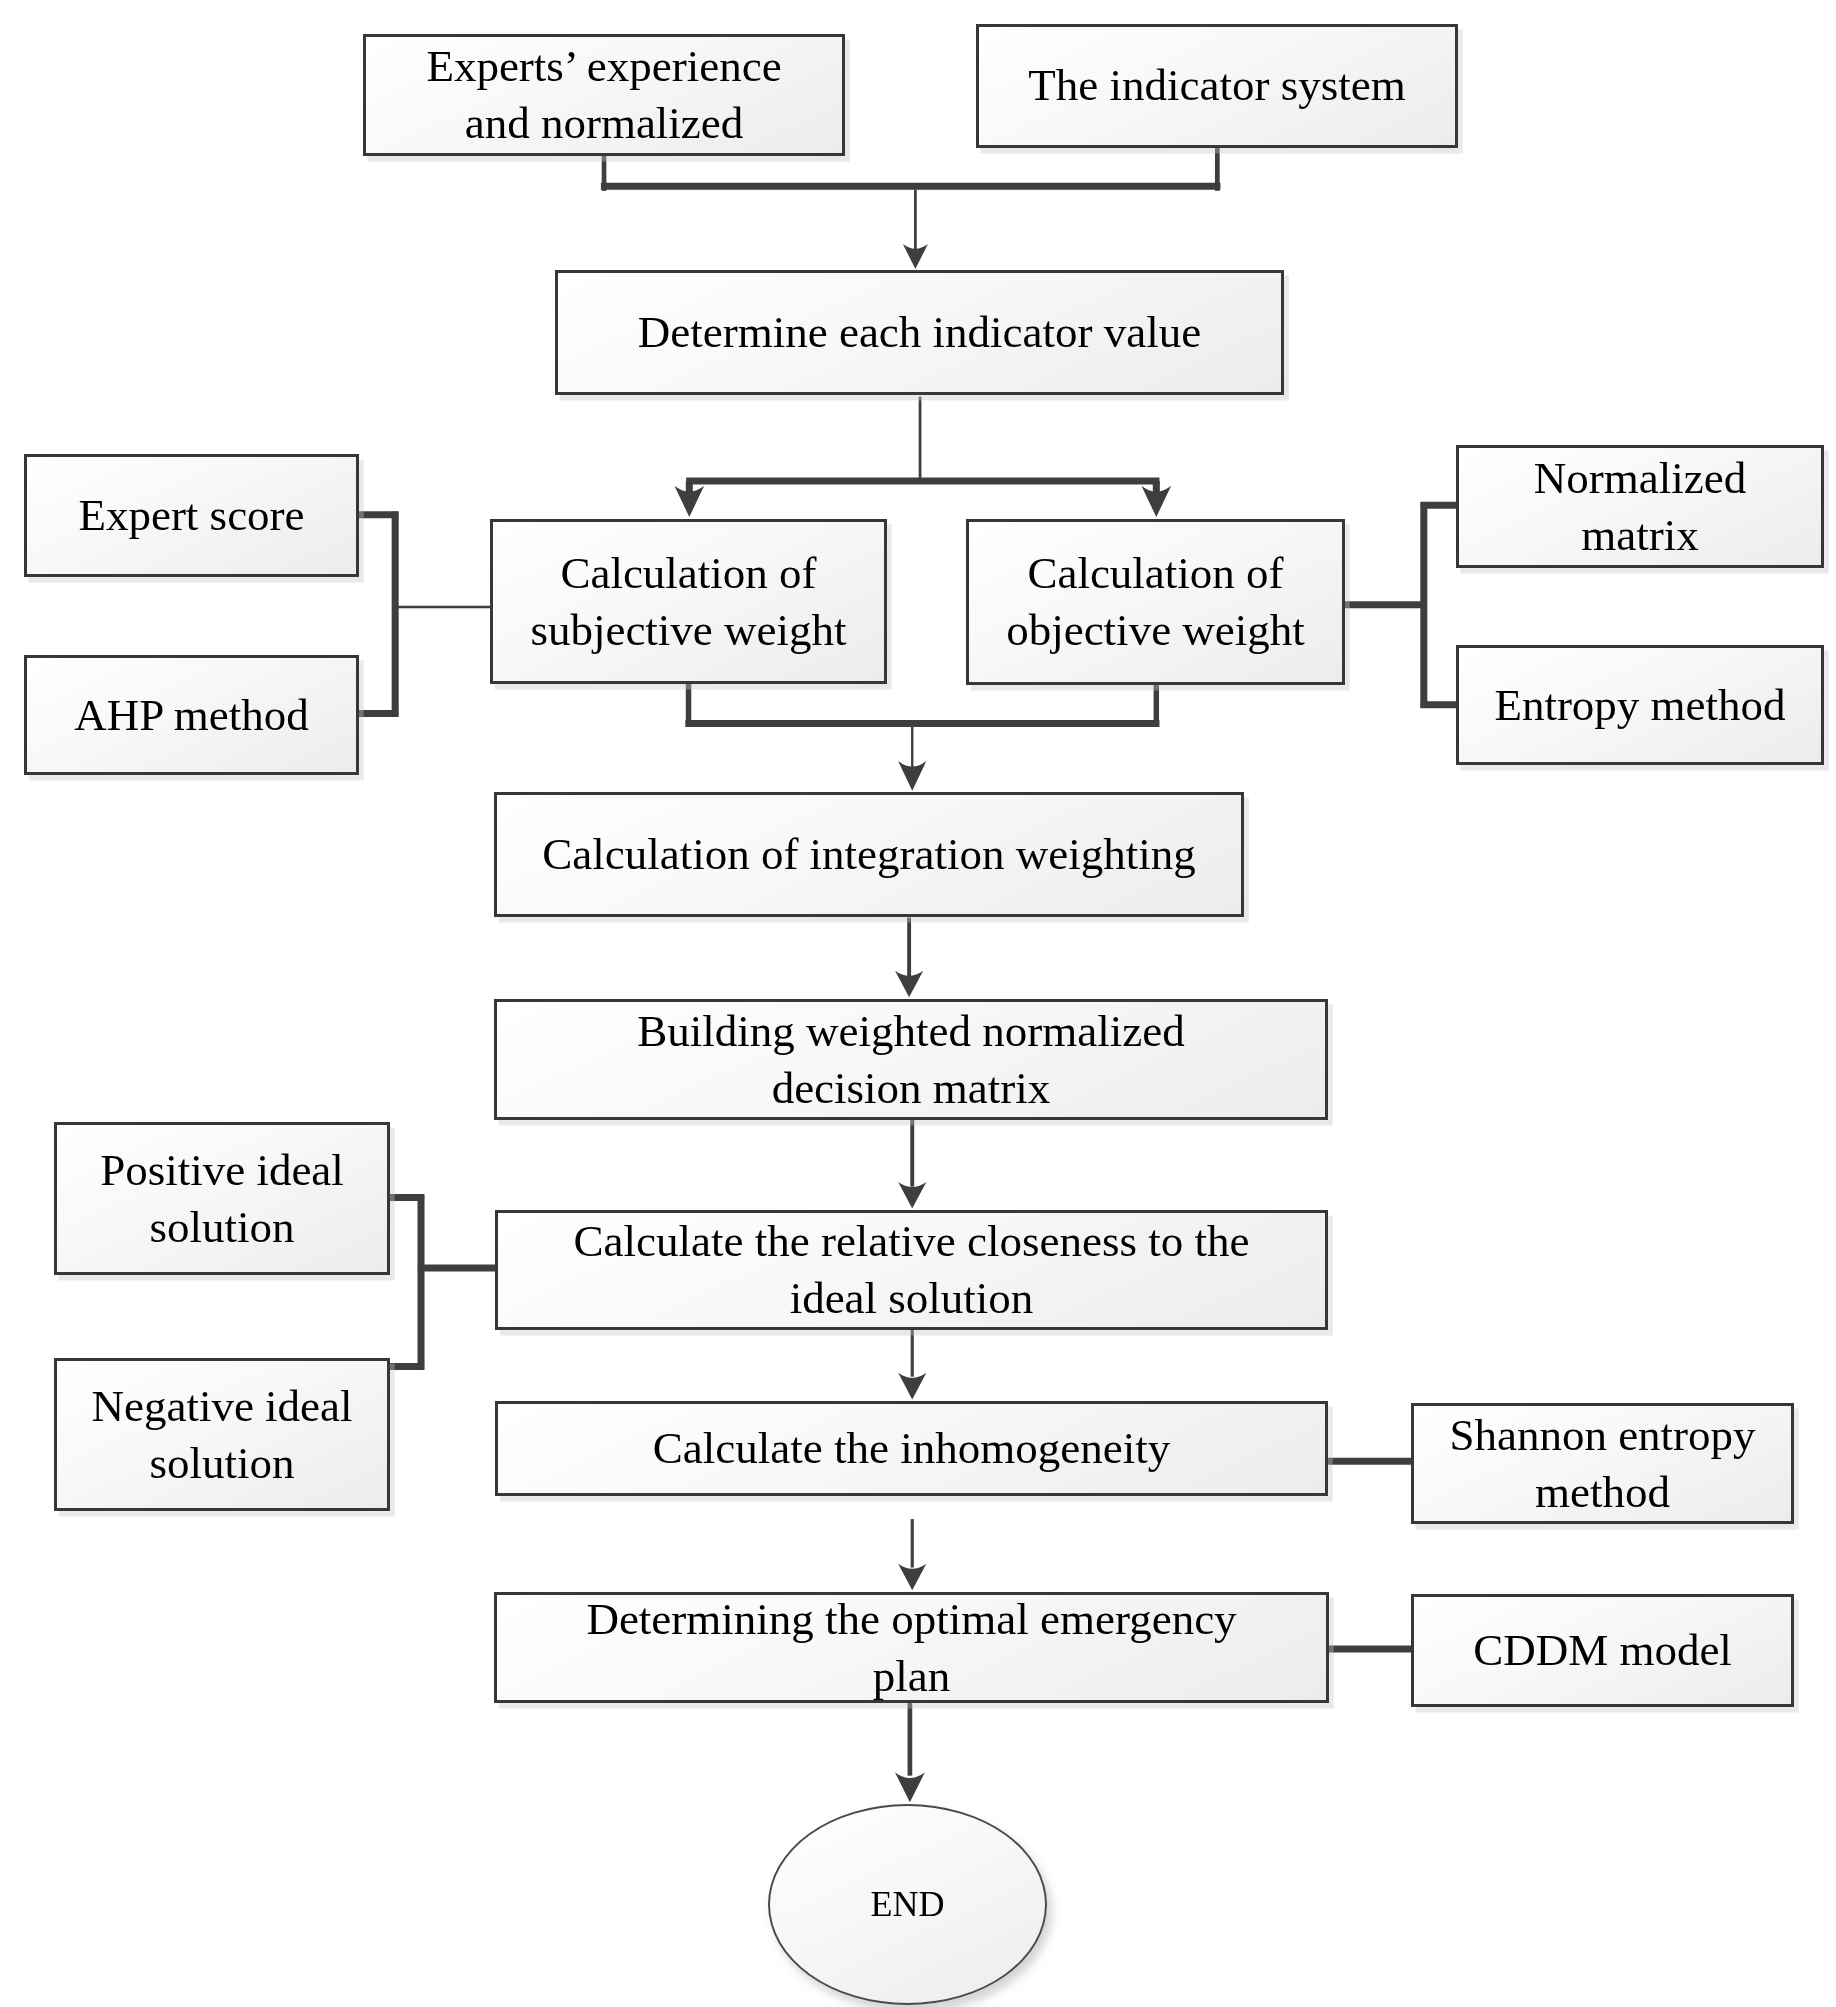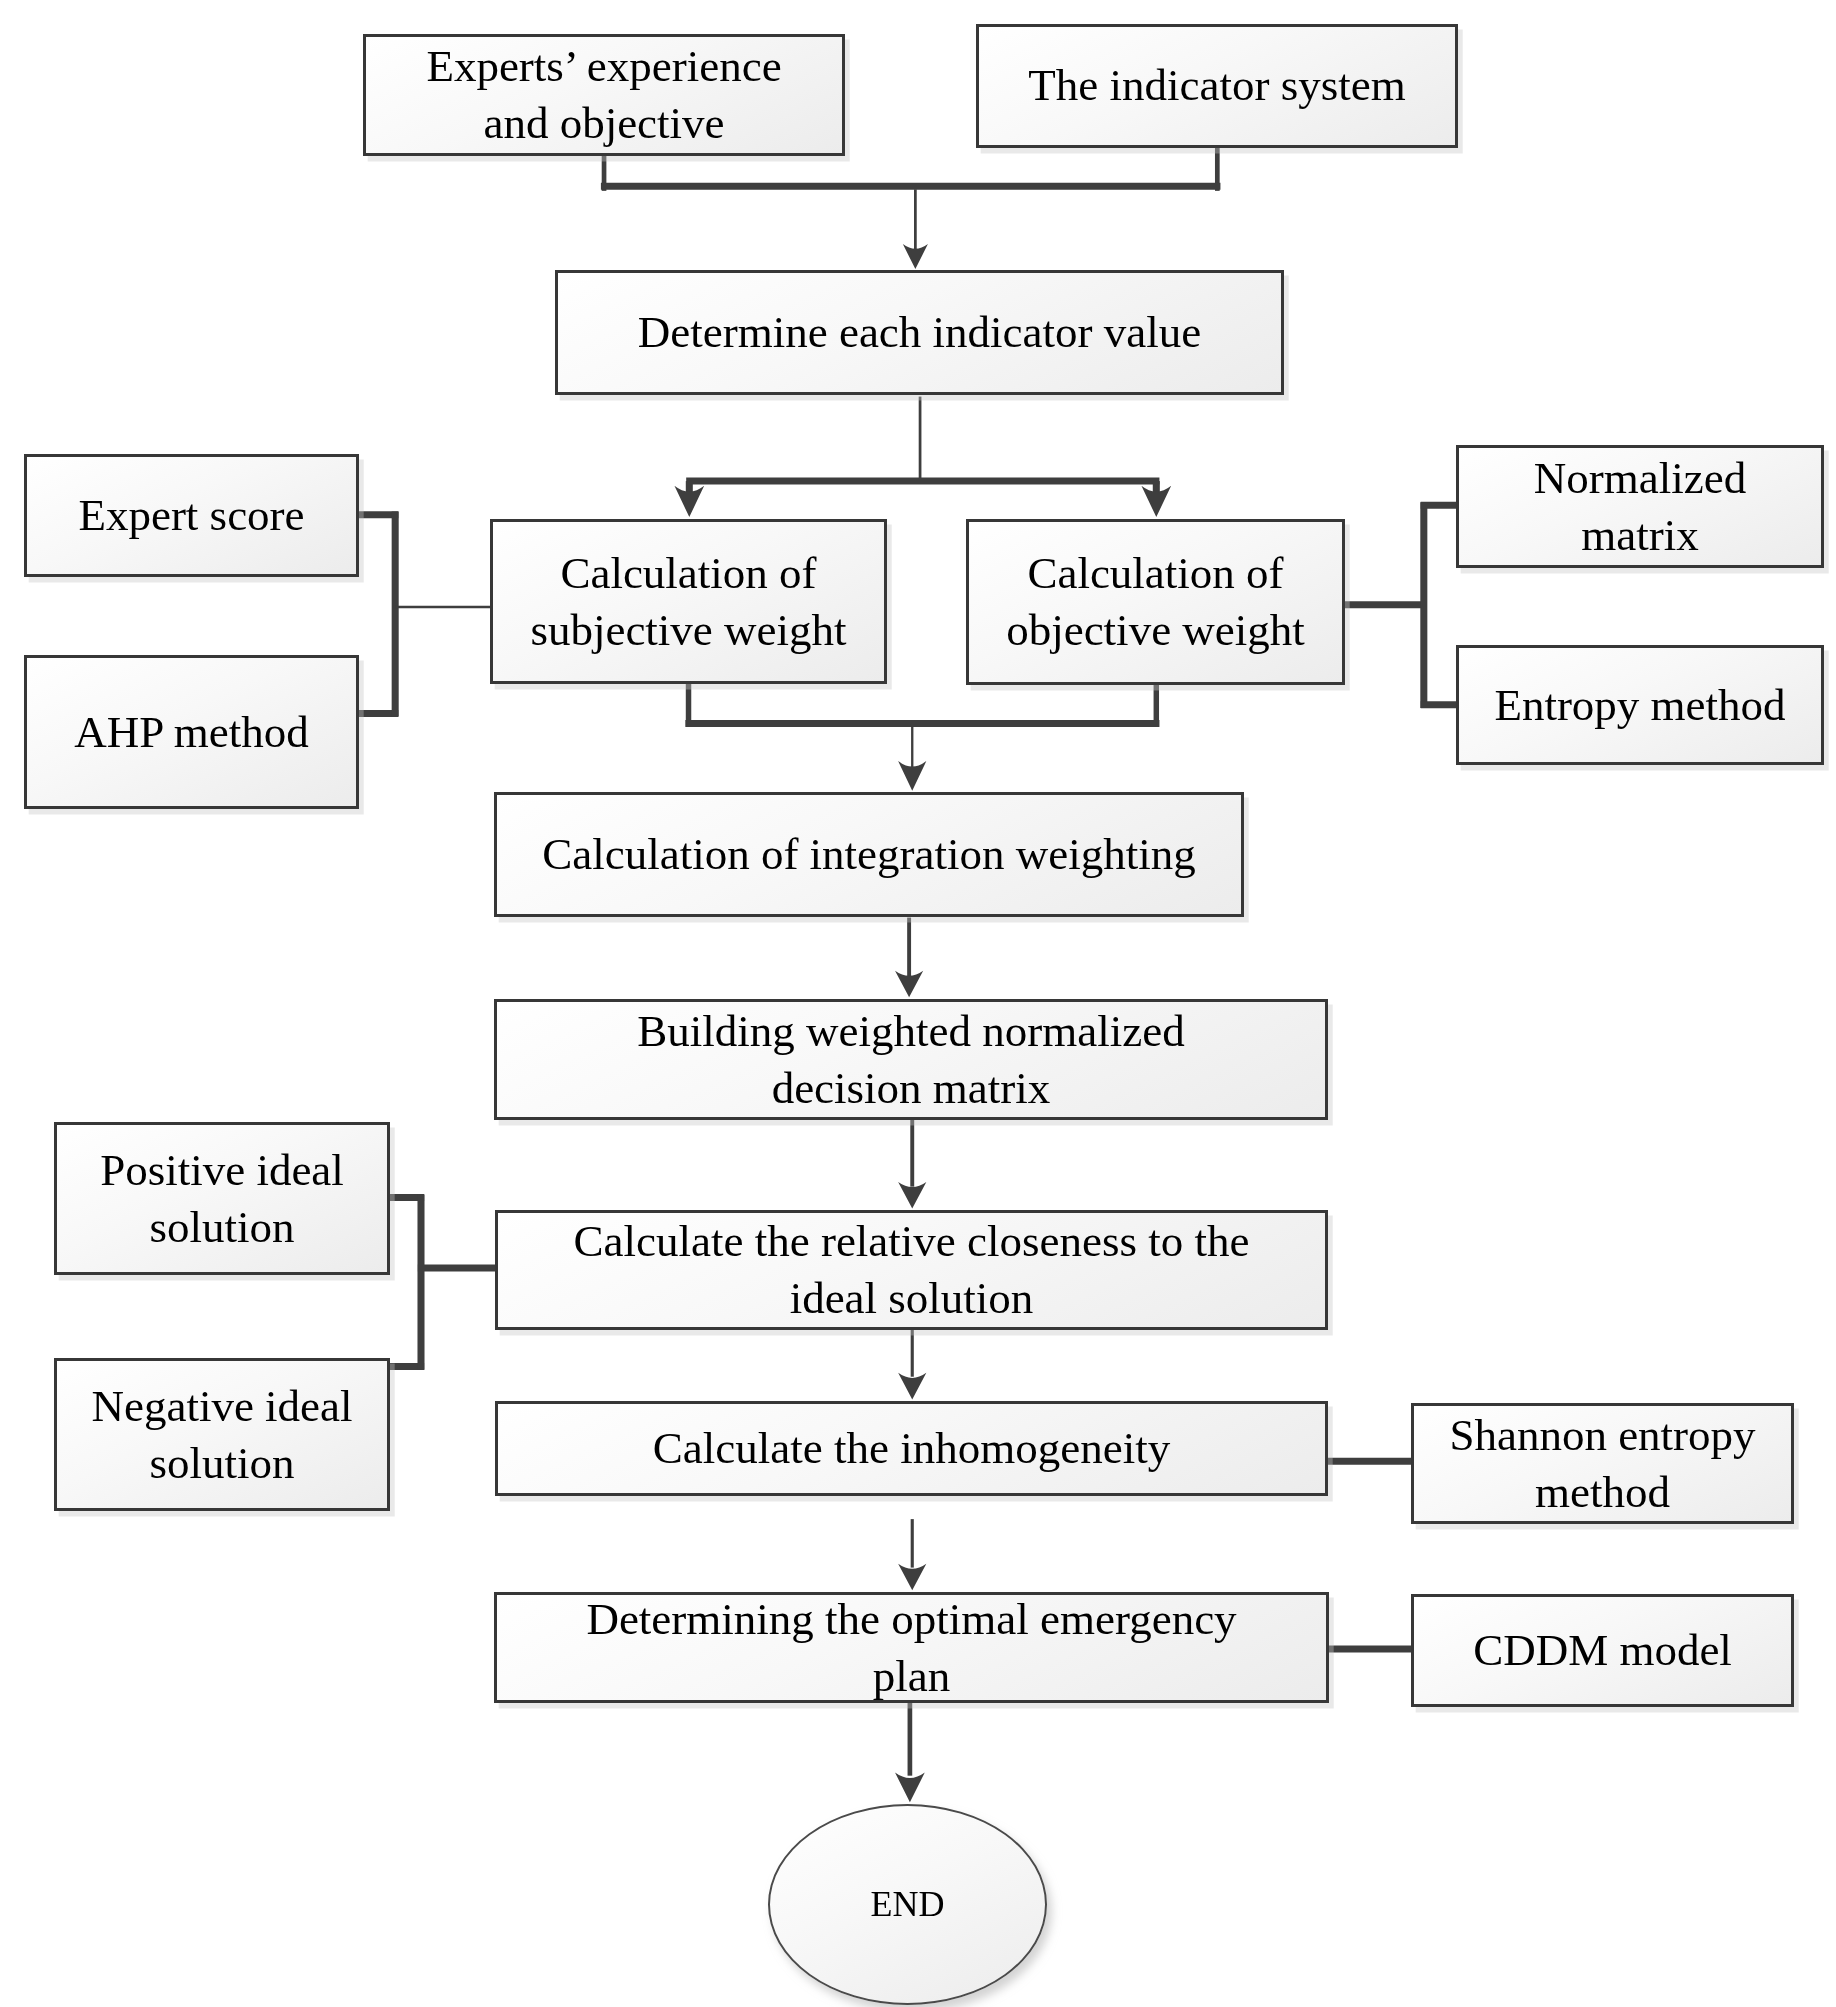--- a/index.html
+++ b/index.html
@@ -99,29 +99,29 @@
       <path d="M1166,1011 L1148,973 Q1166,987 1184,973 Z"></path>
       <path d="M1162,1275 L1144,1241 Q1162,1254 1180,1241 Z"></path>
       <path d="M1166,1545 L1148,1511 Q1166,1524 1184,1511 Z"></path>
       <path d="M1166,1789 L1148,1755 Q1166,1768 1184,1755 Z"></path>
       <path d="M1166,2033 L1148,1999 Q1166,2012 1184,1999 Z"></path>
       <path d="M1163,2304 L1144,2266 Q1163,2280 1182,2266 Z"></path>
     </g>
   </svg>
 
   <div class="node" style="left:363px;top:34px;width:482px;height:122px;">Experts’ experience
-and objective</div>
+and normalized</div>
 
   <div class="node" style="left:976px;top:23.5px;width:482px;height:124px;">The indicator system</div>
 
   <div class="node" style="left:24px;top:454px;width:335px;height:123px;">Expert score</div>
 
   <div class="node" style="left:555px;top:270px;width:729px;height:125px;">Determine each indicator value</div>
 
-  <div class="node" style="left:24px;top:655px;width:335px;height:154px;">AHP method</div>
+  <div class="node" style="left:24px;top:655px;width:335px;height:120px;">AHP method</div>
 
   <div class="node" style="left:490px;top:519px;width:397px;height:165px;">Calculation of
 subjective weight</div>
 
   <div class="node" style="left:966px;top:519px;width:379px;height:166px;">Calculation of
 objective weight</div>
 
   <div class="node" style="left:1456px;top:445px;width:368px;height:123px;">Normalized
 matrix</div>
 

